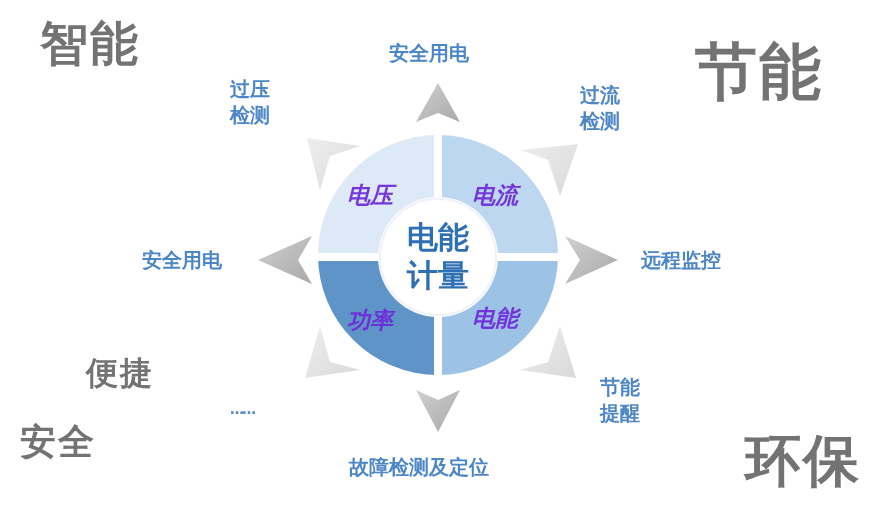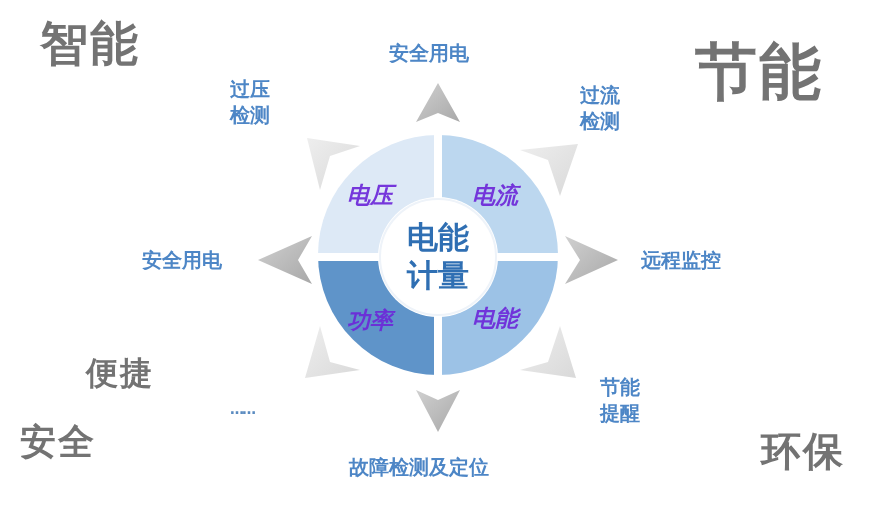--- a/index.html
+++ b/index.html
@@ -11,21 +11,21 @@
   .quad-text { position:absolute; color:#6d28d9; font-weight:bold; font-size:23px; white-space:nowrap; opacity:0.92;font-style:italic; }
   .center-text { position:absolute; color:#2f6fb3; font-weight:bold; font-size:31px; line-height:38px; text-align:center; width:110px; }
 </style>
 </head>
 <body>
 
 <div class="kw" style="left:40px;top:12px;font-size:48px;">智能</div>
 <div class="kw" style="left:695px;top:30px;font-size:62px;">节能</div>
 <div class="kw" style="left:86px;top:352px;font-size:32px;">便捷</div>
 <div class="kw" style="left:20px;top:418px;font-size:36px;">安全</div>
-<div class="kw" style="left:745px;top:424px;font-size:40px;margin-left:16px;">环保</div>
+<div class="kw" style="left:745px;top:424px;font-size:56px;">环保</div>
 
 <svg class="abs" style="left:0;top:0;" width="875" height="508" viewBox="0 0 875 508">
   <defs>
     <linearGradient id="gArrow" x1="0" y1="0" x2="1" y2="1">
       <stop offset="0" stop-color="#d0d0d0"></stop>
       <stop offset="1" stop-color="#a8a8a8"></stop>
     </linearGradient>
     <linearGradient id="gArrowLight" x1="0" y1="0" x2="1" y2="1">
       <stop offset="0" stop-color="#eeeeee"></stop>
       <stop offset="1" stop-color="#d9d9d9"></stop>

